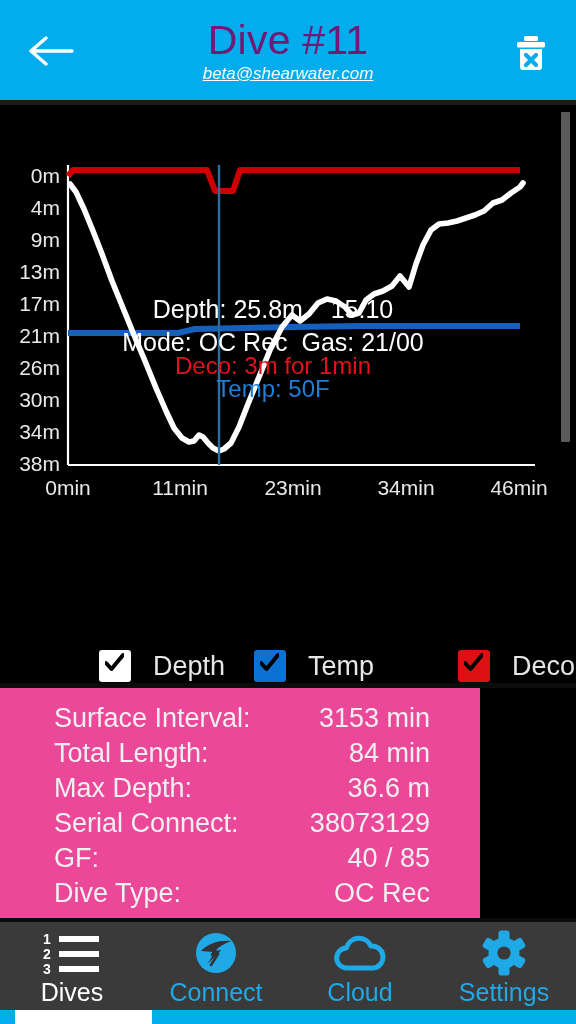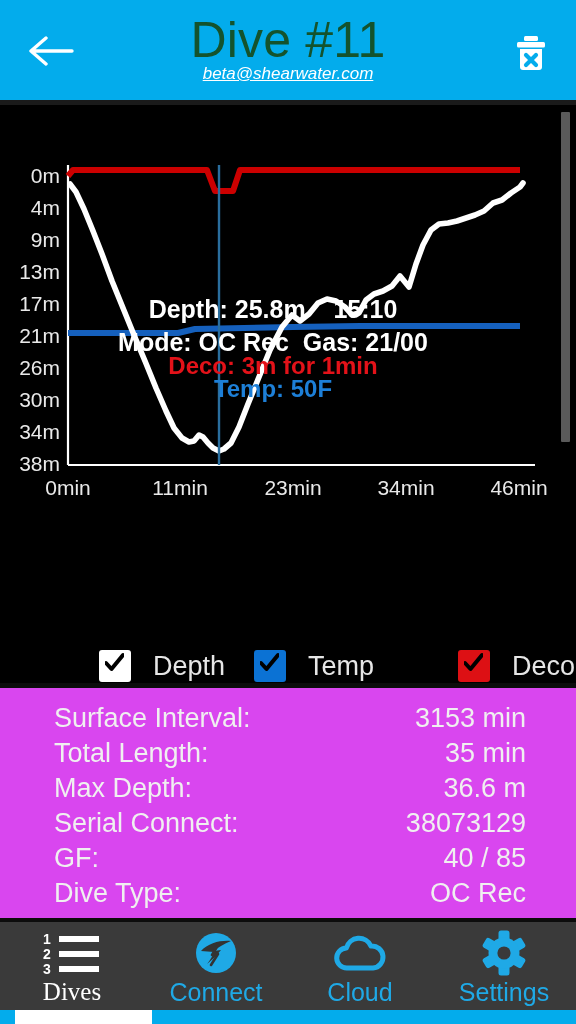--- a/index.html
+++ b/index.html
@@ -18,21 +18,21 @@
   }
   .back-arrow {
     position:absolute; left:28px; top:36px; width:46px; height:30px;
     cursor:pointer;
   }
   .header-titles {
     position:absolute; left:90px; top:16px; width:396px;
     text-align:center;
   }
   .header-title {
-    font-size:50px; color:#14532d; font-weight:400; line-height:48px;
+    font-size:41px; color:#701a75; font-weight:400; line-height:48px;
     letter-spacing:0.2px;
   }
   .header-sub {
     font-size:17px; color:#ffffff; font-style:italic; line-height:22px;
     margin-top:-1px;
     text-decoration:underline;
   }
   .trash-btn {
     position:absolute; right:24px; top:32px; width:42px; height:42px;
     cursor:pointer;
@@ -54,21 +54,21 @@
     position:absolute; right:6px; top:7px; width:9px; height:575px;
     background:#000;
   }
   .scrollbar-thumb {
     position:absolute; right:6px; top:7px; width:9px; height:330px;
     background:#5a5a5a; border-radius:1px;
   }
 
   
   .readout { position:absolute; left:0; top:0; width:546px; }
-  .ro-line { font-weight:bold; line-height:1; white-space:pre; }
+  .ro-line { font-weight:normal; line-height:1; white-space:pre; }
   .ro1 { position:absolute; left:0; top:192px; width:546px; text-align:center;
          font-size:25px; color:#ffffff; }
   .ro2 { position:absolute; left:0; top:225px; width:546px; text-align:center;
          font-size:25px; color:#ffffff; }
   .ro3 { position:absolute; left:0; top:249px; width:546px; text-align:center;
          font-size:24px; color:#E31219; }
   .ro4 { position:absolute; left:0; top:272px; width:546px; text-align:center;
          font-size:24px; color:#1D7FD7; }
 
   
@@ -91,22 +91,22 @@
   .cb .tick {
     position:absolute; left:6px; top:2px; width:19px; height:22px;
   }
   .cb-label {
     font-size:27px; color:#e6e6e6; margin-left:22px; white-space:nowrap;
     line-height:30px;
   }
 
   
   .detail-panel {
-    position:absolute; left:0; top:688px; width:576px; height:230px;
-    background:#d946ef;
+    position:absolute; left:0; top:688px; width:480px; height:230px;
+    background:#ec4899;
     padding:13px 50px 0 54px;
     overflow:hidden;
   }
   .detail-row {
     display:flex; justify-content:space-between; align-items:baseline;
     height:35px;
   }
   .detail-key { font-size:27px; color:#f0f0f0; line-height:35px; }
   .detail-val { font-size:27px; color:#f0f0f0; line-height:35px; }
   .detail-sep {
@@ -122,21 +122,21 @@
   .bottom-nav {
     position:absolute; left:0; top:922px; width:576px; height:88px;
     background:#3A3A3A; display:flex;
   }
   .nav-item {
     flex:1 1 0; display:flex; flex-direction:column; align-items:center;
     justify-content:center; cursor:pointer; padding-top:4px;
   }
   .nav-icon { height:46px; display:flex; align-items:center; justify-content:center; }
   .nav-label { font-size:25px; line-height:30px; margin-top:1px; }
-  .nav-label.active { color:#ffffff;font-family:Liberation Serif, serif; }
+  .nav-label.active { color:#ffffff; }
   .nav-label.inactive { color:#1FA9E6; }
 
   .home-indicator {
     position:absolute; left:0; top:1010px; width:576px; height:14px;
     background:#03ACEC;
   }
   .home-indicator .pill {
     position:absolute; left:15px; top:0; width:137px; height:14px;
     background:#ffffff;
   }
@@ -248,21 +248,21 @@
   </div>
 
   <div class="detail-sep"></div>
   <div class="detail-panel">
     <div class="detail-row">
       <span class="detail-key">Surface Interval:</span>
       <span class="detail-val">3153 min</span>
     </div>
     <div class="detail-row">
       <span class="detail-key">Total Length:</span>
-      <span class="detail-val">35 min</span>
+      <span class="detail-val">84 min</span>
     </div>
     <div class="detail-row">
       <span class="detail-key">Max Depth:</span>
       <span class="detail-val">36.6 m</span>
     </div>
     <div class="detail-row">
       <span class="detail-key">Serial Connect:</span>
       <span class="detail-val">38073129</span>
     </div>
     <div class="detail-row">

